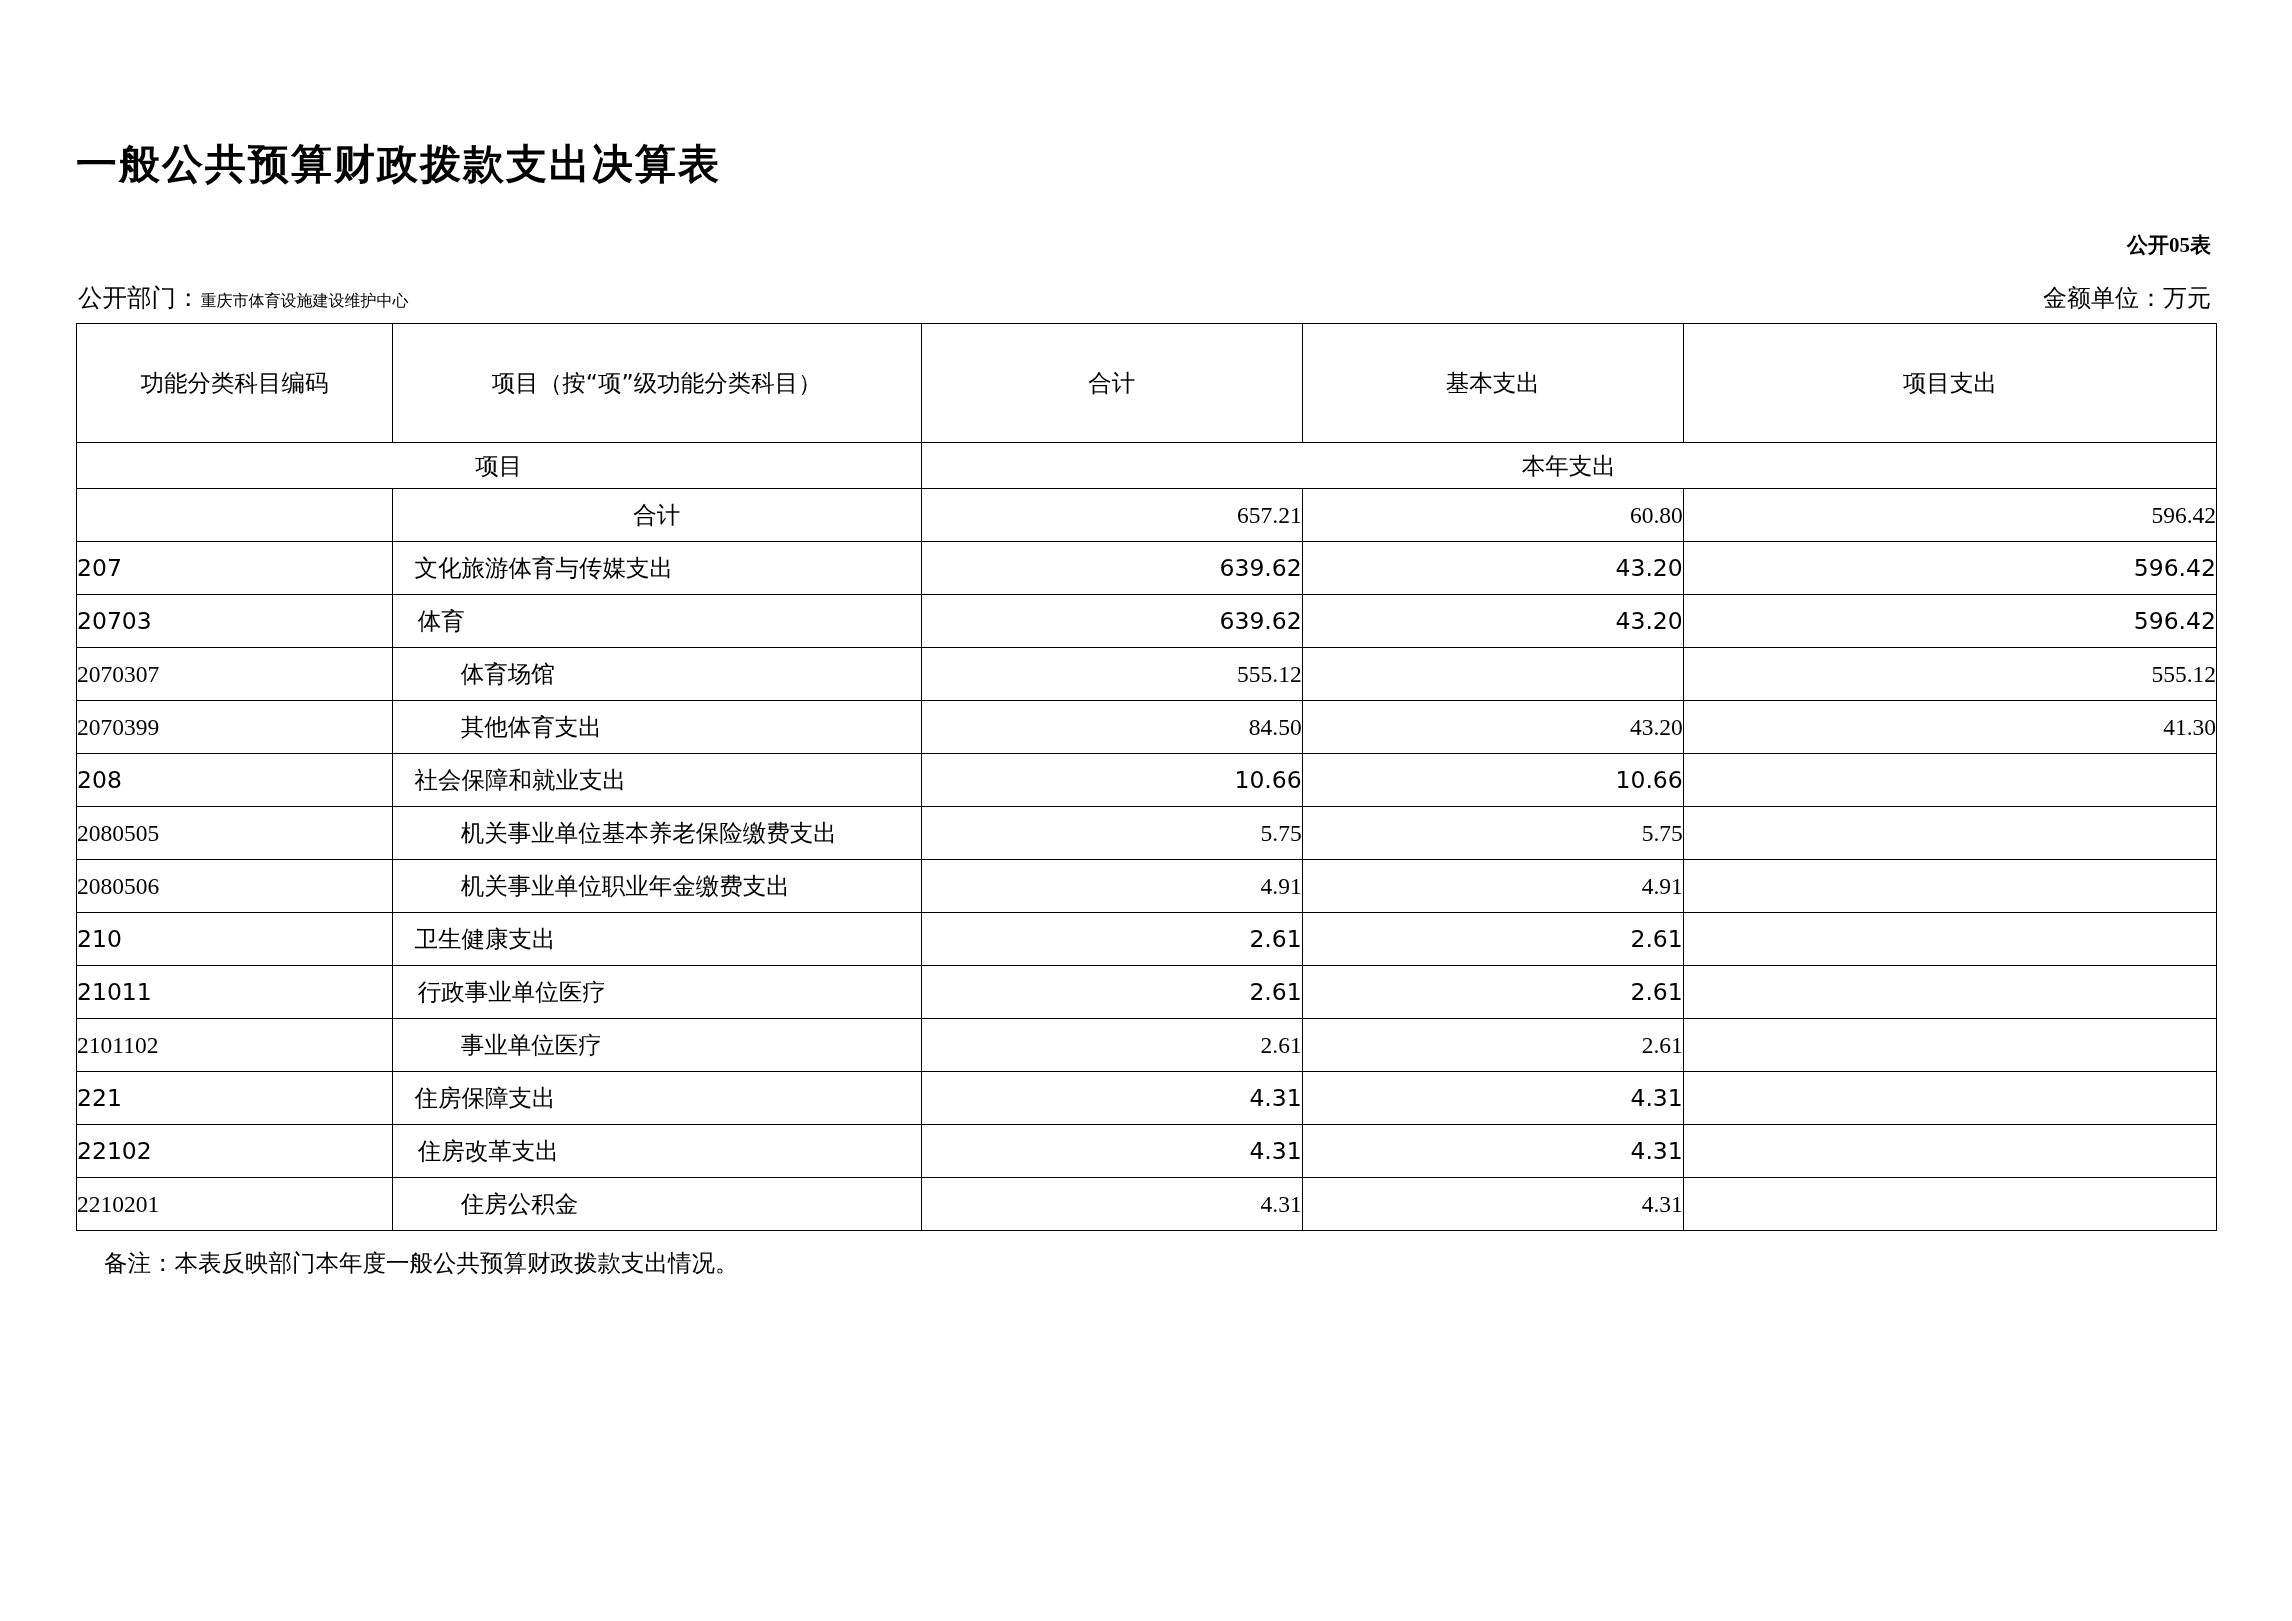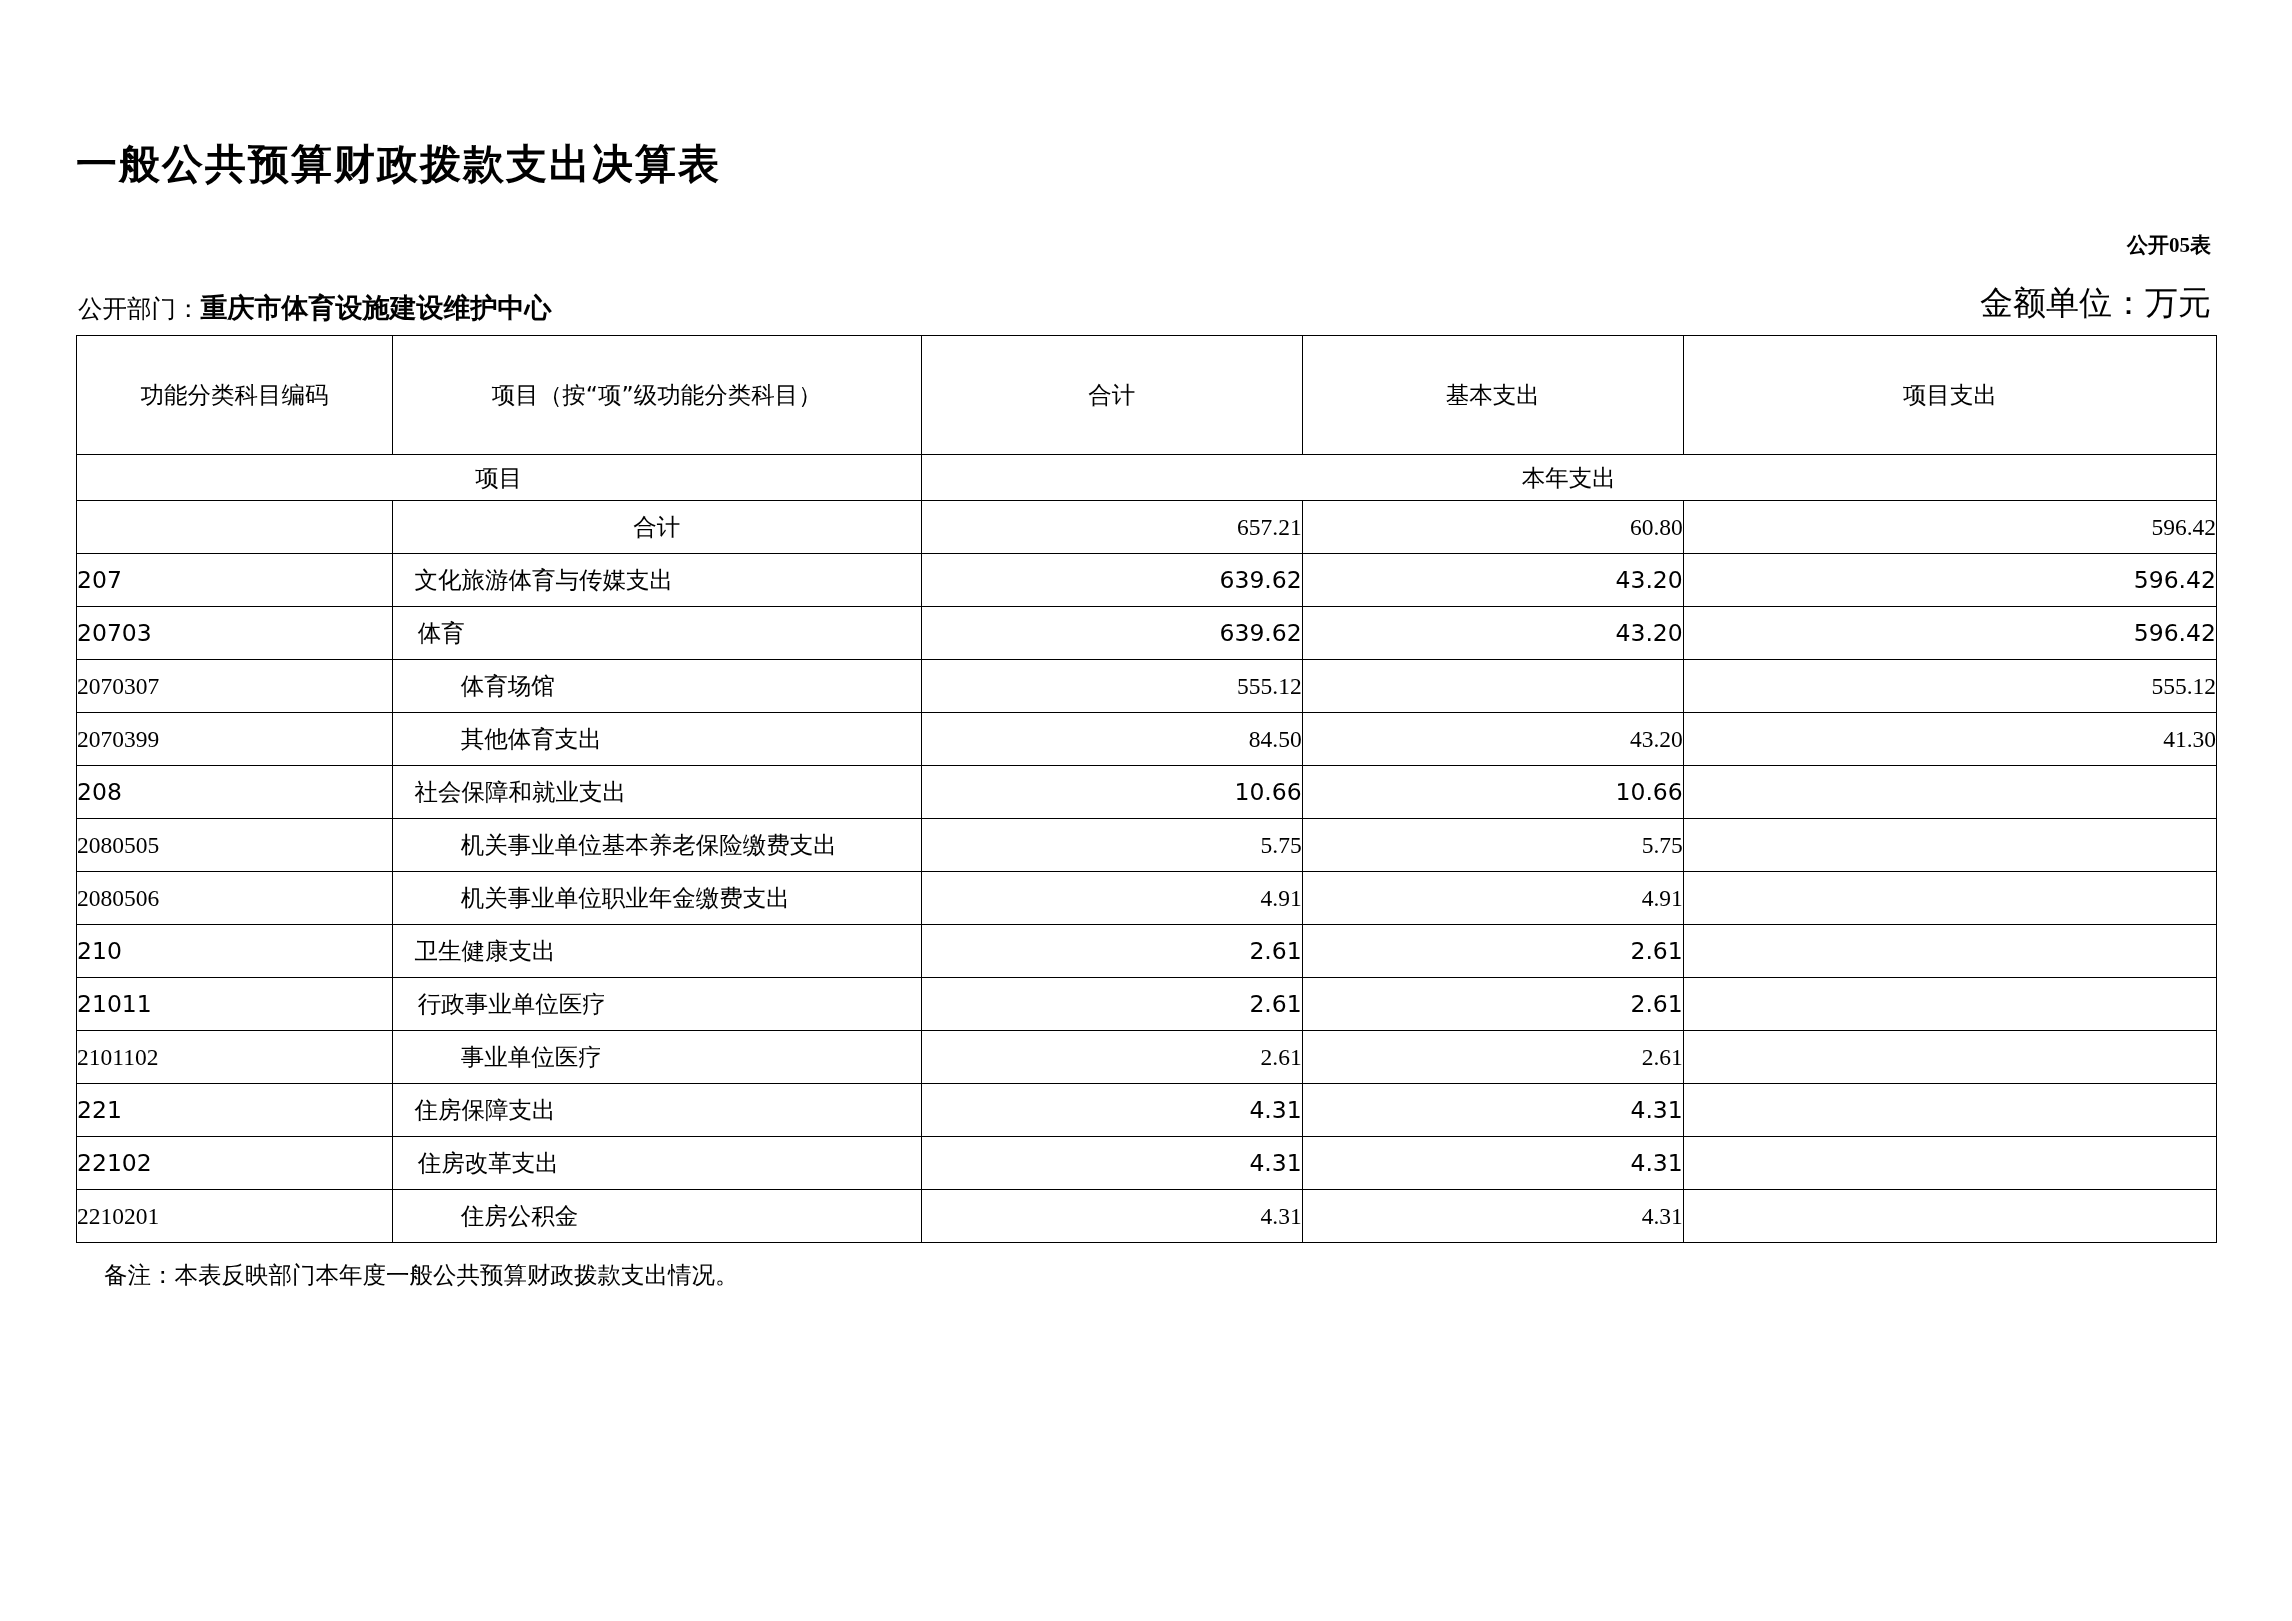--- a/index.html
+++ b/index.html
@@ -43,27 +43,27 @@
     align-items: flex-end;
     margin-top: 21.6px;
     font-size: 24.5px;
     padding: 0 5.9px 0 2px;
   }
   .meta-left {
     font-family: "Liberation Serif", serif;
   }
   .meta-left .dept-name {
     font-family: "DejaVu Sans", sans-serif;
-    font-weight: bold;
-    font-size: 27px;
+    font-weight: normal;
+    font-size: 16px;
     margin-top: 31px;
   }
   .meta-right {
     font-family: "Liberation Serif", serif;
-    font-size: 33px;
+    font-size: 24px;
   }
   table.fin {
     margin-top: 9.8px;
     border-collapse: collapse;
     width: 100%;
     table-layout: fixed;
   }
   table.fin td, table.fin th {
     border: 1px solid #000000;
     font-size: 23.5px;

